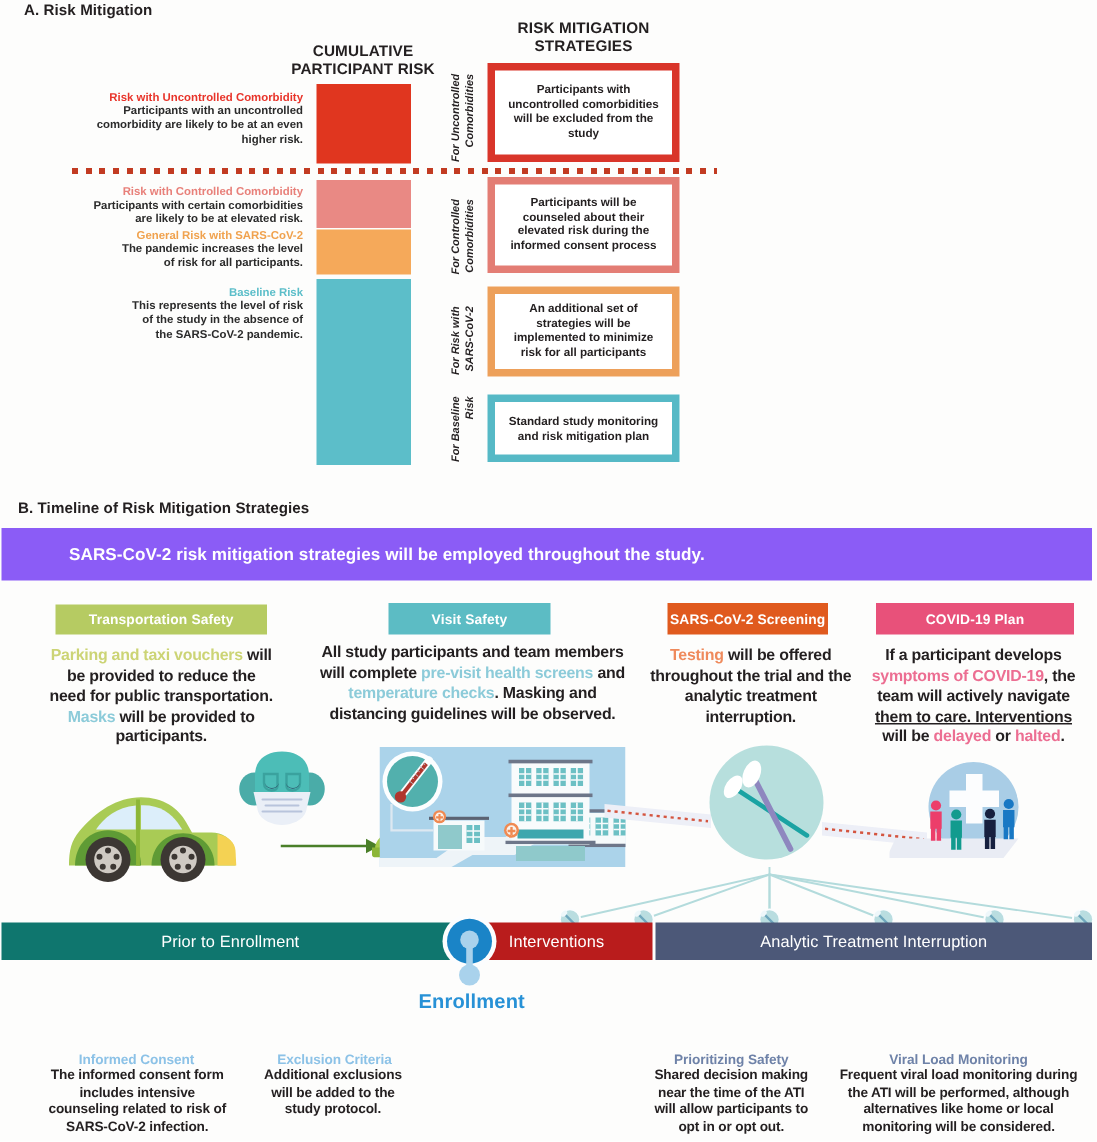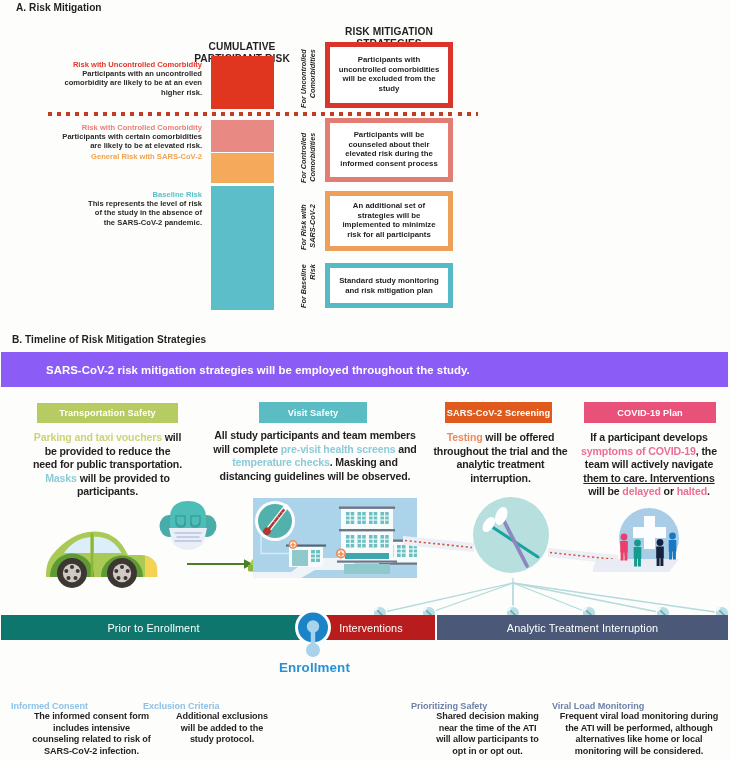--- a/index.html
+++ b/index.html
@@ -3,40 +3,40 @@
 <meta charset="utf-8">
 <style>
   html,body{margin:0;padding:0;}
   body{width:731px;height:761px;background:#fff;font-family:"Liberation Sans",sans-serif;
        overflow:hidden;position:relative;}
   .page{position:absolute;left:0;top:0;width:731px;height:761px;background:#fdfdfc;}
   .abs{position:absolute;}
   .sect-head{font-size:10.1px;font-weight:700;color:#231f20;letter-spacing:0.05px;}
 
   
-  .colhead{font-size:10.2px;font-weight:700;color:#231f20;text-align:center;line-height:12.2px;letter-spacing:0.1px;margin-top:12px;}
+  .colhead{font-size:10.2px;font-weight:700;color:#231f20;text-align:center;line-height:12.2px;letter-spacing:0.1px;}
   .risk-label{font-size:7.6px;font-weight:700;text-align:right;line-height:9.2px;}
   .risk-body{font-size:7.6px;font-weight:600;color:#2b2b2b;text-align:right;line-height:9.2px;}
   .bar{position:absolute;left:211px;}
   .vlabel{position:absolute;font-size:7.3px;font-style:italic;font-weight:600;color:#231f20;
           white-space:nowrap;transform-origin:0 0;transform:rotate(-90deg);line-height:8.6px;}
   .sbox{position:absolute;background:#fff;box-sizing:border-box;}
   .sbox-txt{font-size:7.8px;font-weight:600;color:#231f20;text-align:center;line-height:9.6px;}
   .dotted{position:absolute;height:4px;background-image:repeating-linear-gradient(to right,#c23b22 0 4px,transparent 4px 9.1px);}
 
   
   .banner{position:absolute;background:#8b5cf6;}
   .banner span{position:absolute;left:45px;top:50%;transform:translateY(-50%);
      color:#fff;font-size:11.4px;font-weight:700;letter-spacing:0.05px;}
   .chip{position:absolute;text-align:center;color:#fff;font-weight:700;font-size:9.2px;
         display:flex;align-items:center;justify-content:center;letter-spacing:0.1px;}
   .coltext{position:absolute;text-align:center;font-size:10.6px;font-weight:700;color:#231f20;line-height:13.5px;letter-spacing:-0.15px;}
   .tl-seg{position:absolute;display:flex;align-items:center;justify-content:center;
           color:#fff;font-size:10.9px;font-weight:400;letter-spacing:0.1px;}
-  .bot-title{position:absolute;font-size:9.1px;font-weight:700;line-height:10px;letter-spacing:-0.05px;}
+  .bot-title{position:absolute;text-align:center;font-size:9.1px;font-weight:700;line-height:10px;letter-spacing:-0.05px;}
   .bot-body{position:absolute;text-align:center;font-size:9.1px;font-weight:700;color:#231f20;line-height:11.6px;letter-spacing:-0.1px;}
   .enroll{position:absolute;color:#2791d6;font-size:13.4px;font-weight:700;letter-spacing:0.1px;}
 </style>
 </head>
 <body>
 
 <div class="page">
   <div class="abs sect-head" style="left:16px;top:2px;">A. Risk Mitigation</div>
   <div class="abs sect-head" style="left:12px;top:334px;">B. Timeline of Risk Mitigation Strategies</div>
 
@@ -60,20 +60,25 @@
   <div class="abs" style="left:22px;top:123px;width:180px;">
     <div class="risk-label" style="color:#e8807a">Risk with Controlled Comorbidity</div>
     <div class="risk-body">
       <div>Participants with certain comorbidities</div>
       <div>are likely to be at elevated risk.</div>
       <div></div>
     </div>
   </div>
   <div class="abs" style="left:22px;top:152px;width:180px;">
     <div class="risk-label" style="color:#f0a24e">General Risk with SARS-CoV-2</div>
+    <div class="risk-body">
+      <div>The pandemic increases the level</div>
+      <div>of risk for all participants.</div>
+      <div></div>
+    </div>
   </div>
   <div class="abs" style="left:22px;top:190px;width:180px;">
     <div class="risk-label" style="color:#5cbec9">Baseline Risk</div>
     <div class="risk-body">
       <div>This represents the level of risk</div>
       <div>of the study in the absence of</div>
       <div>the SARS-CoV-2 pandemic.</div>
     </div>
   </div>
 

